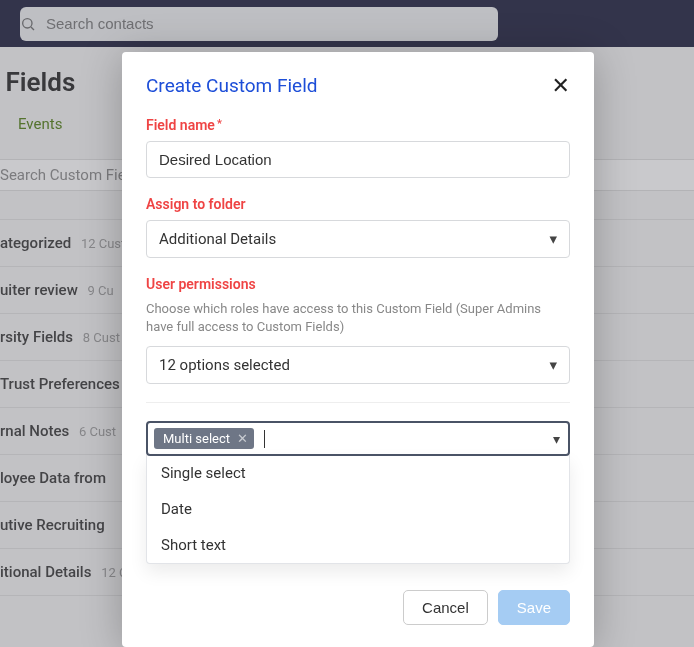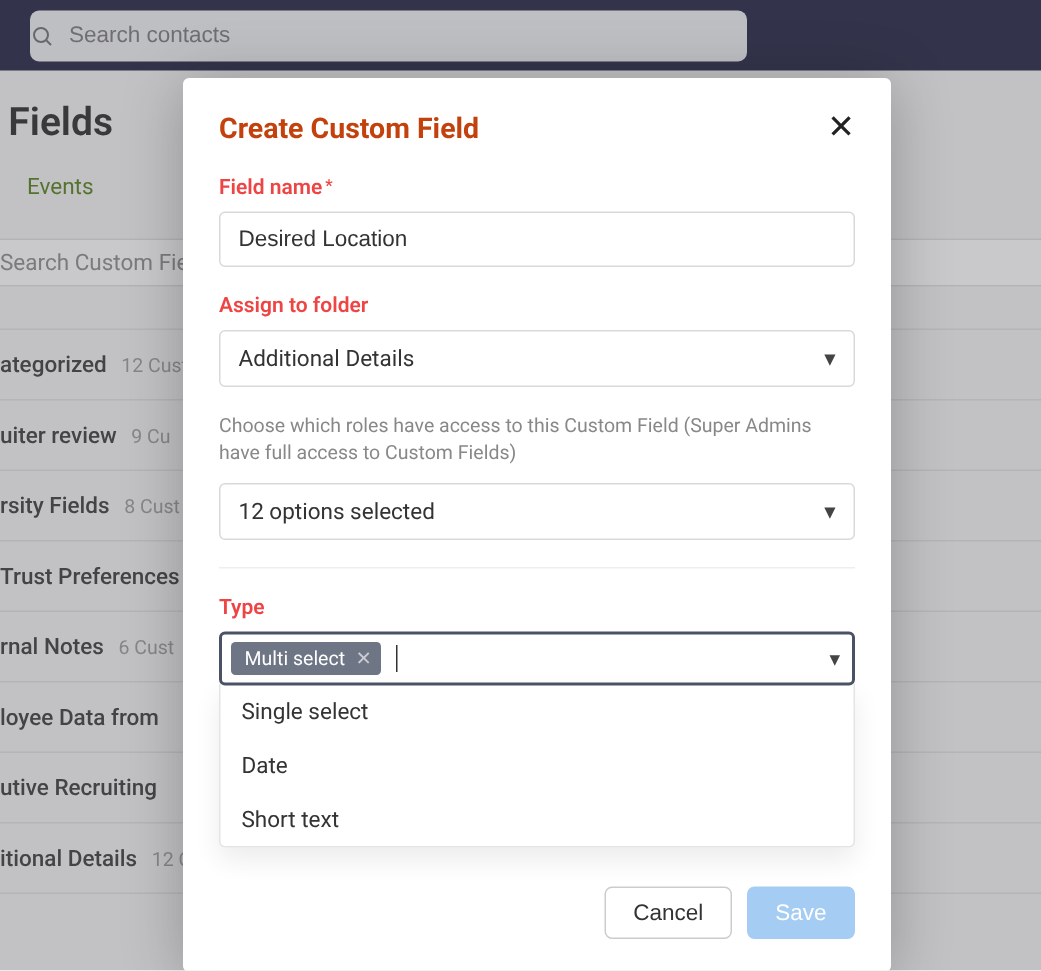--- a/index.html
+++ b/index.html
@@ -75,21 +75,21 @@
     width: 472px;
     background:#fff;
     border-radius:4px;
     box-shadow: 0 4px 40px rgba(0,0,0,0.25);
     padding: 22px 24px 22px 24px;
   }
   .modal-header {
     display:flex; justify-content:space-between; align-items:center;
     margin-bottom: 20px;
   }
-  .modal-title { font-size:19px; font-weight:700; color:#c2410c; }
+  .modal-title { font-size:19px; font-weight:400; color:#1d4ed8; }
   .close-btn { cursor:pointer; font-size:22px; color:#222; line-height:1; }
   .field-group { margin-bottom: 18px; }
   .field-label { font-size:14px; font-weight:600; color:#ef4444; margin-bottom:8px; display:block; }
   .req::after { content:"*"; font-size:11px; vertical-align: top; margin-left:2px; }
   .text-input, .select-box {
     width:100%;
     border:1px solid #d7d9dc;
     border-radius:4px;
     padding: 9px 12px;
     font-size:15px;
@@ -194,31 +194,31 @@
 
   <div class="field-group">
     <label class="field-label">Assign to folder</label>
     <div class="select-box">
       <span>Additional Details</span>
       <span class="chevron">▾</span>
     </div>
   </div>
 
   <div class="field-group">
+    <label class="field-label">User permissions</label>
     <div class="hint">Choose which roles have access to this Custom Field (Super Admins have full access to Custom Fields)</div>
     <div class="select-box">
       <span>12 options selected</span>
       <span class="chevron">▾</span>
     </div>
   </div>
 
   <hr class="divider">
 
   <div class="field-group" style="margin-bottom:0">
-    <label class="field-label">Type</label>
     <div class="type-box">
       <span class="chip">
         <span>Multi select</span>
         <span class="chip-x">✕</span>
       </span>
       <span class="cursor-bar"></span>
       <span class="type-chevron">▾</span>
     </div>
     <div class="dropdown">
       <div class="dropdown-item">Single select</div>

